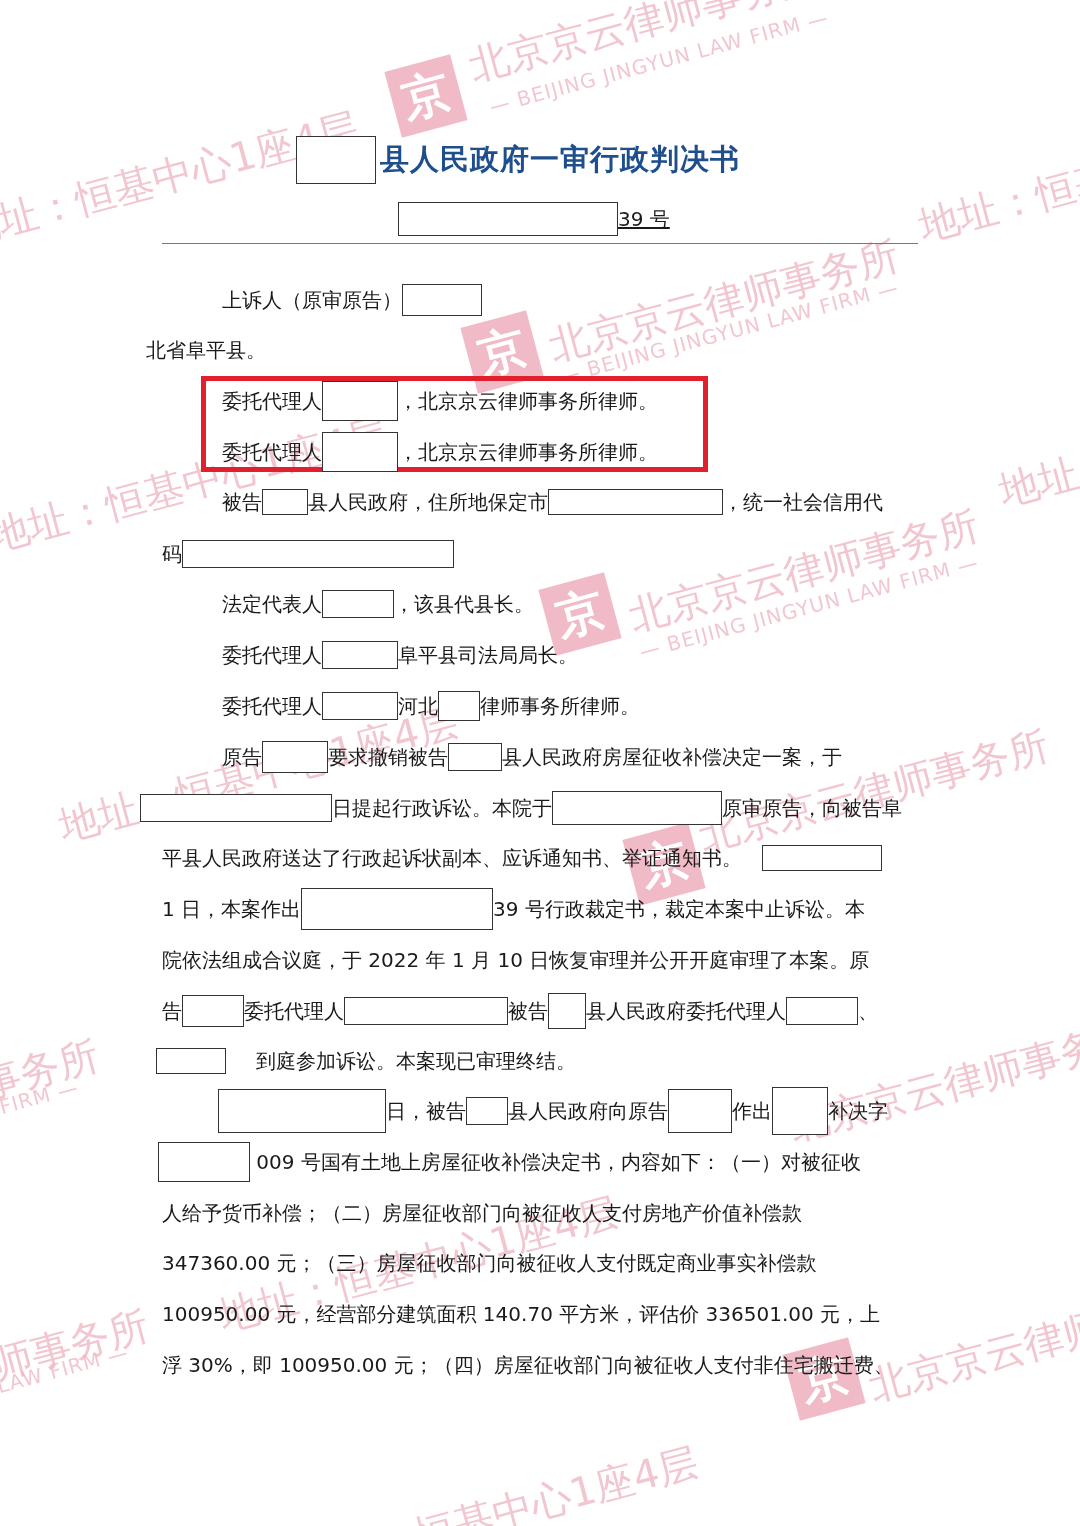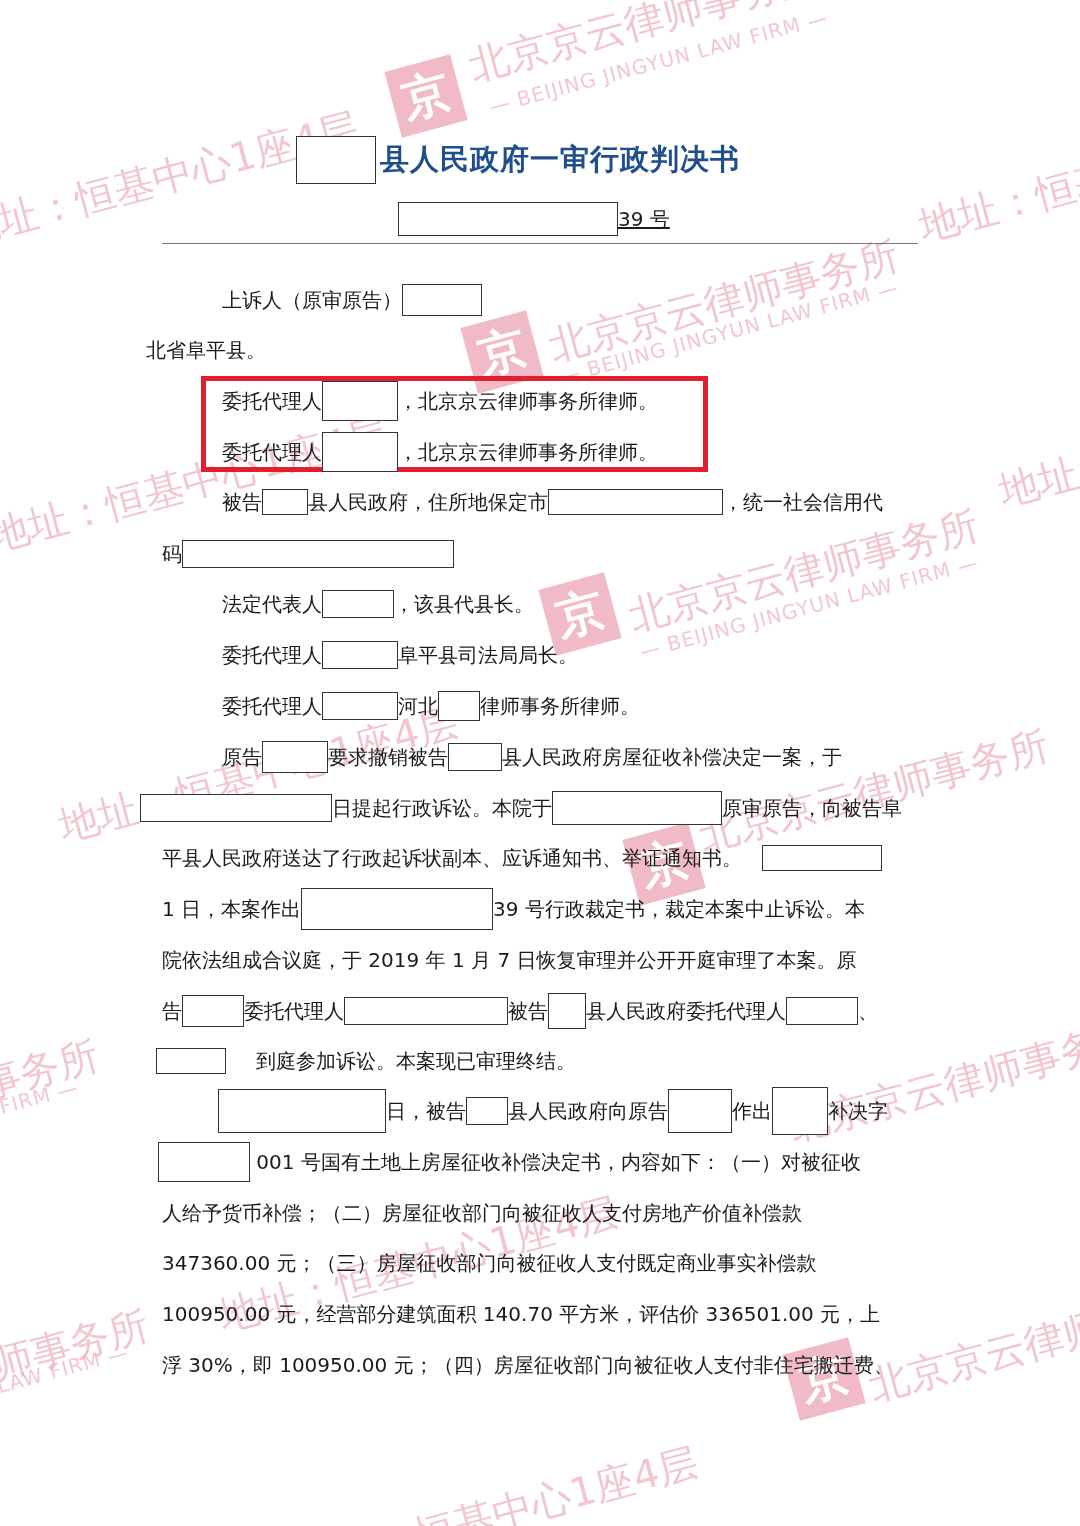--- a/index.html
+++ b/index.html
@@ -121,21 +121,21 @@
 <div class="line" style="left:162px;top:838px;">
   <span>平县人民政府送达了行政起诉状副本、应诉通知书、举证通知书。</span>
   <span class="redact" style="width:120px;height:26px;margin-left:20px;"></span>
 </div>
 <div class="line" style="left:162px;top:889px;">
   <span>1 日，本案作出 </span>
   <span class="redact" style="width:192px;height:42px;"></span>
   <span>39 号行政裁定书，裁定本案中止诉讼。本</span>
 </div>
 <div class="line" style="left:162px;top:940px;">
-  <span>院依法组成合议庭，于 2019 年 1 月 7 日恢复审理并公开开庭审理了本案。原</span>
+  <span>院依法组成合议庭，于 2022 年 1 月 10 日恢复审理并公开开庭审理了本案。原</span>
 </div>
 <div class="line" style="left:162px;top:991px;">
   <span>告</span>
   <span class="redact" style="width:62px;height:32px;"></span>
   <span>委托代理人</span>
   <span class="redact" style="width:164px;height:28px;"></span>
   <span> 被告</span>
   <span class="redact" style="width:38px;height:36px;"></span>
   <span>县人民政府委托代理人</span>
   <span class="redact" style="width:72px;height:28px;"></span>
@@ -150,21 +150,21 @@
   <span>日，被告</span>
   <span class="redact" style="width:42px;height:28px;"></span>
   <span>县人民政府向原告</span>
   <span class="redact" style="width:64px;height:44px;"></span>
   <span>作出</span>
   <span class="redact" style="width:56px;height:48px;"></span>
   <span>补决字</span>
 </div>
 <div class="line" style="left:158px;top:1142px;">
   <span class="redact" style="width:92px;height:40px;"></span>
-  <span style="white-space:pre;"> 001 号国有土地上房屋征收补偿决定书，内容如下：（一）对被征收</span>
+  <span style="white-space:pre;"> 009 号国有土地上房屋征收补偿决定书，内容如下：（一）对被征收</span>
 </div>
 <div class="line" style="left:162px;top:1193px;align-items:center;">
   <span>人给予货币补偿；（二）房屋征收部门向被征收人支付房地产价值补偿款</span>
 </div>
 <div class="line" style="left:162px;top:1243px;">
   <span>347360.00 元；（三）房屋征收部门向被征收人支付既定商业事实补偿款</span>
 </div>
 <div class="line" style="left:162px;top:1294px;">
   <span>100950.00 元，经营部分建筑面积 140.70 平方米，评估价 336501.00 元，上</span>
 </div>

